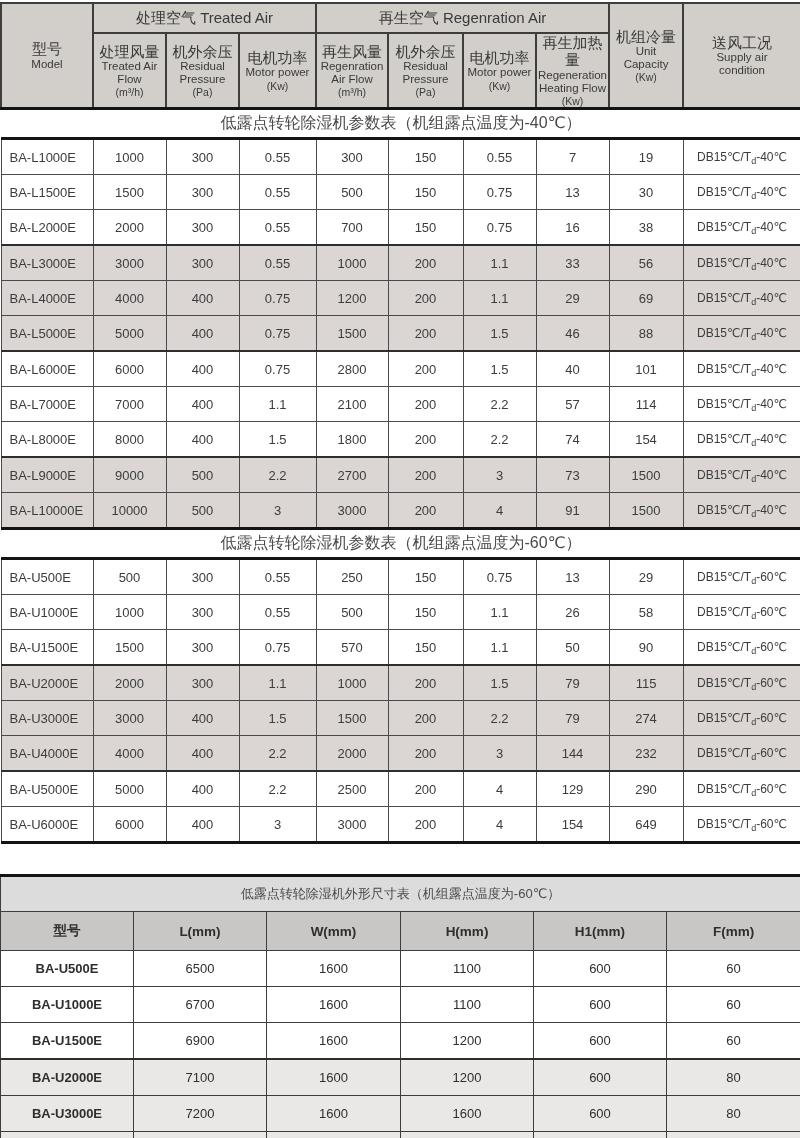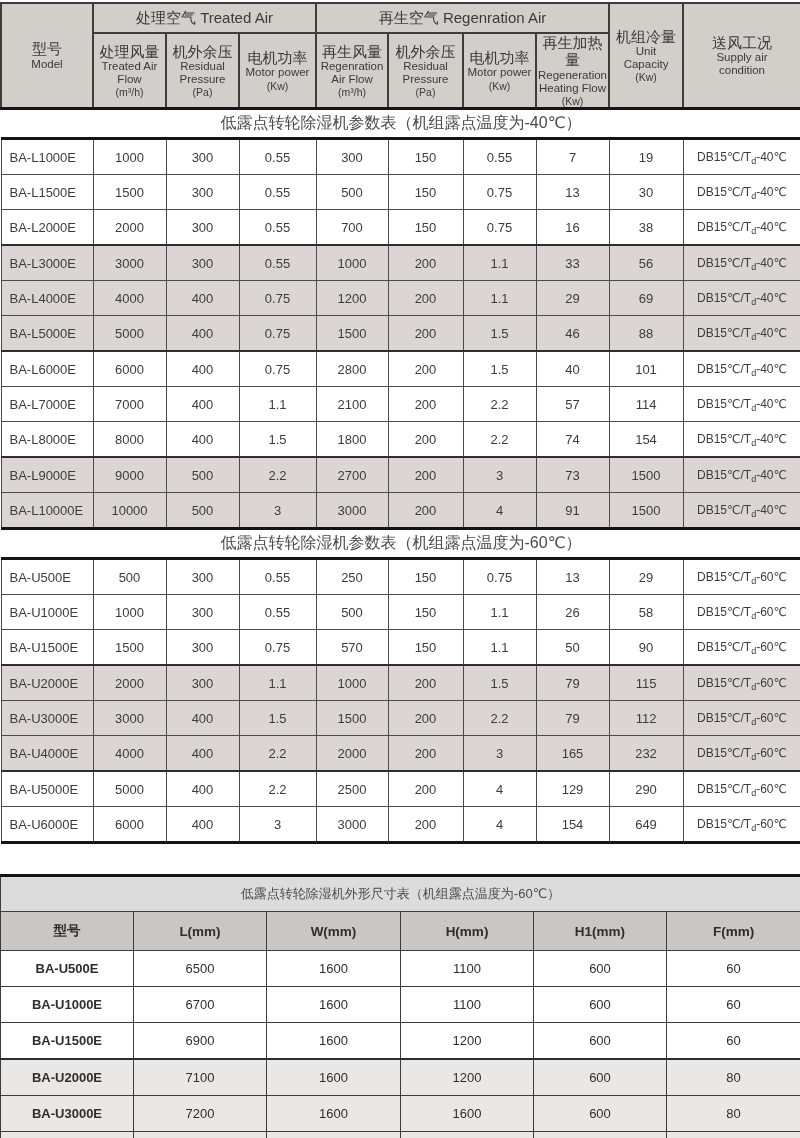--- a/index.html
+++ b/index.html
@@ -321,32 +321,32 @@
         </tr>
         <tr class="data-row shaded">
           <td class="model-cell">BA-U3000E</td>
           <td>3000</td>
           <td>400</td>
           <td>1.5</td>
           <td>1500</td>
           <td>200</td>
           <td>2.2</td>
           <td>79</td>
-          <td>112</td>
+          <td>274</td>
           <td class="supply-cell"><span>DB15℃/T</span><span class="sub">d</span><span>-60℃</span></td>
         </tr>
         <tr class="data-row shaded">
           <td class="model-cell">BA-U4000E</td>
           <td>4000</td>
           <td>400</td>
           <td>2.2</td>
           <td>2000</td>
           <td>200</td>
           <td>3</td>
-          <td>165</td>
+          <td>144</td>
           <td>232</td>
           <td class="supply-cell"><span>DB15℃/T</span><span class="sub">d</span><span>-60℃</span></td>
         </tr>
         <tr class="data-row group-start">
           <td class="model-cell">BA-U5000E</td>
           <td>5000</td>
           <td>400</td>
           <td>2.2</td>
           <td>2500</td>
           <td>200</td>

